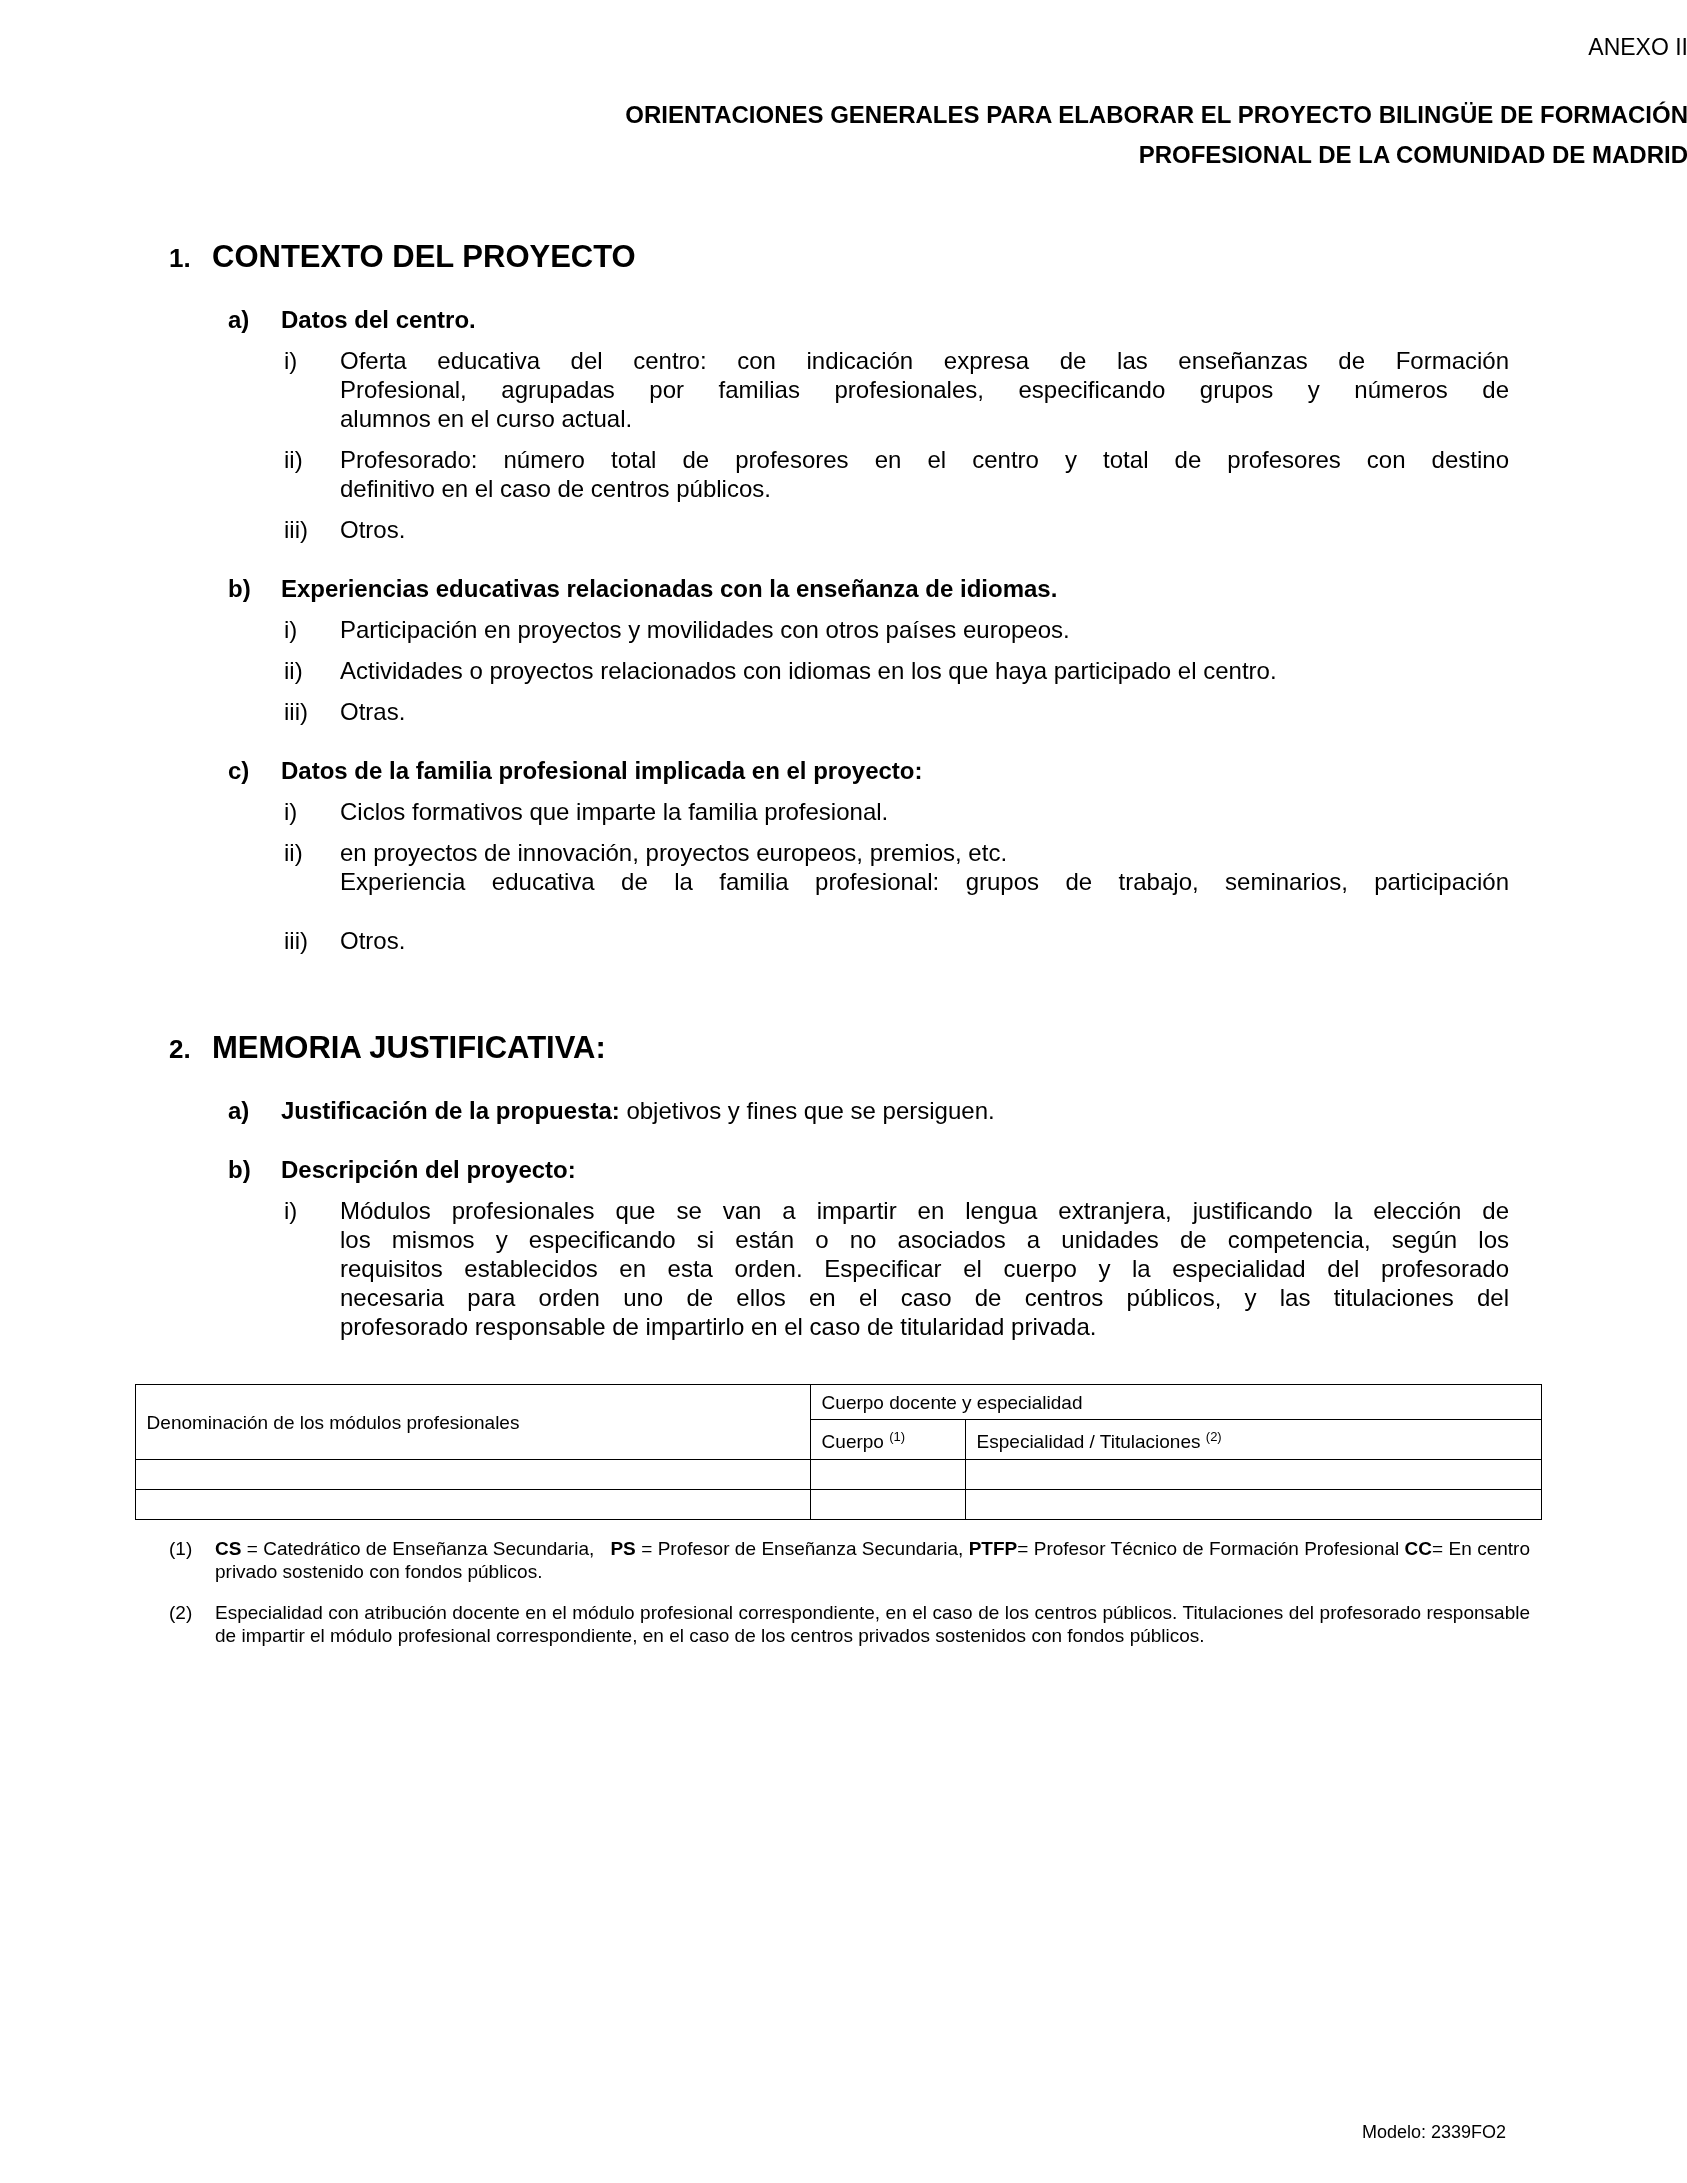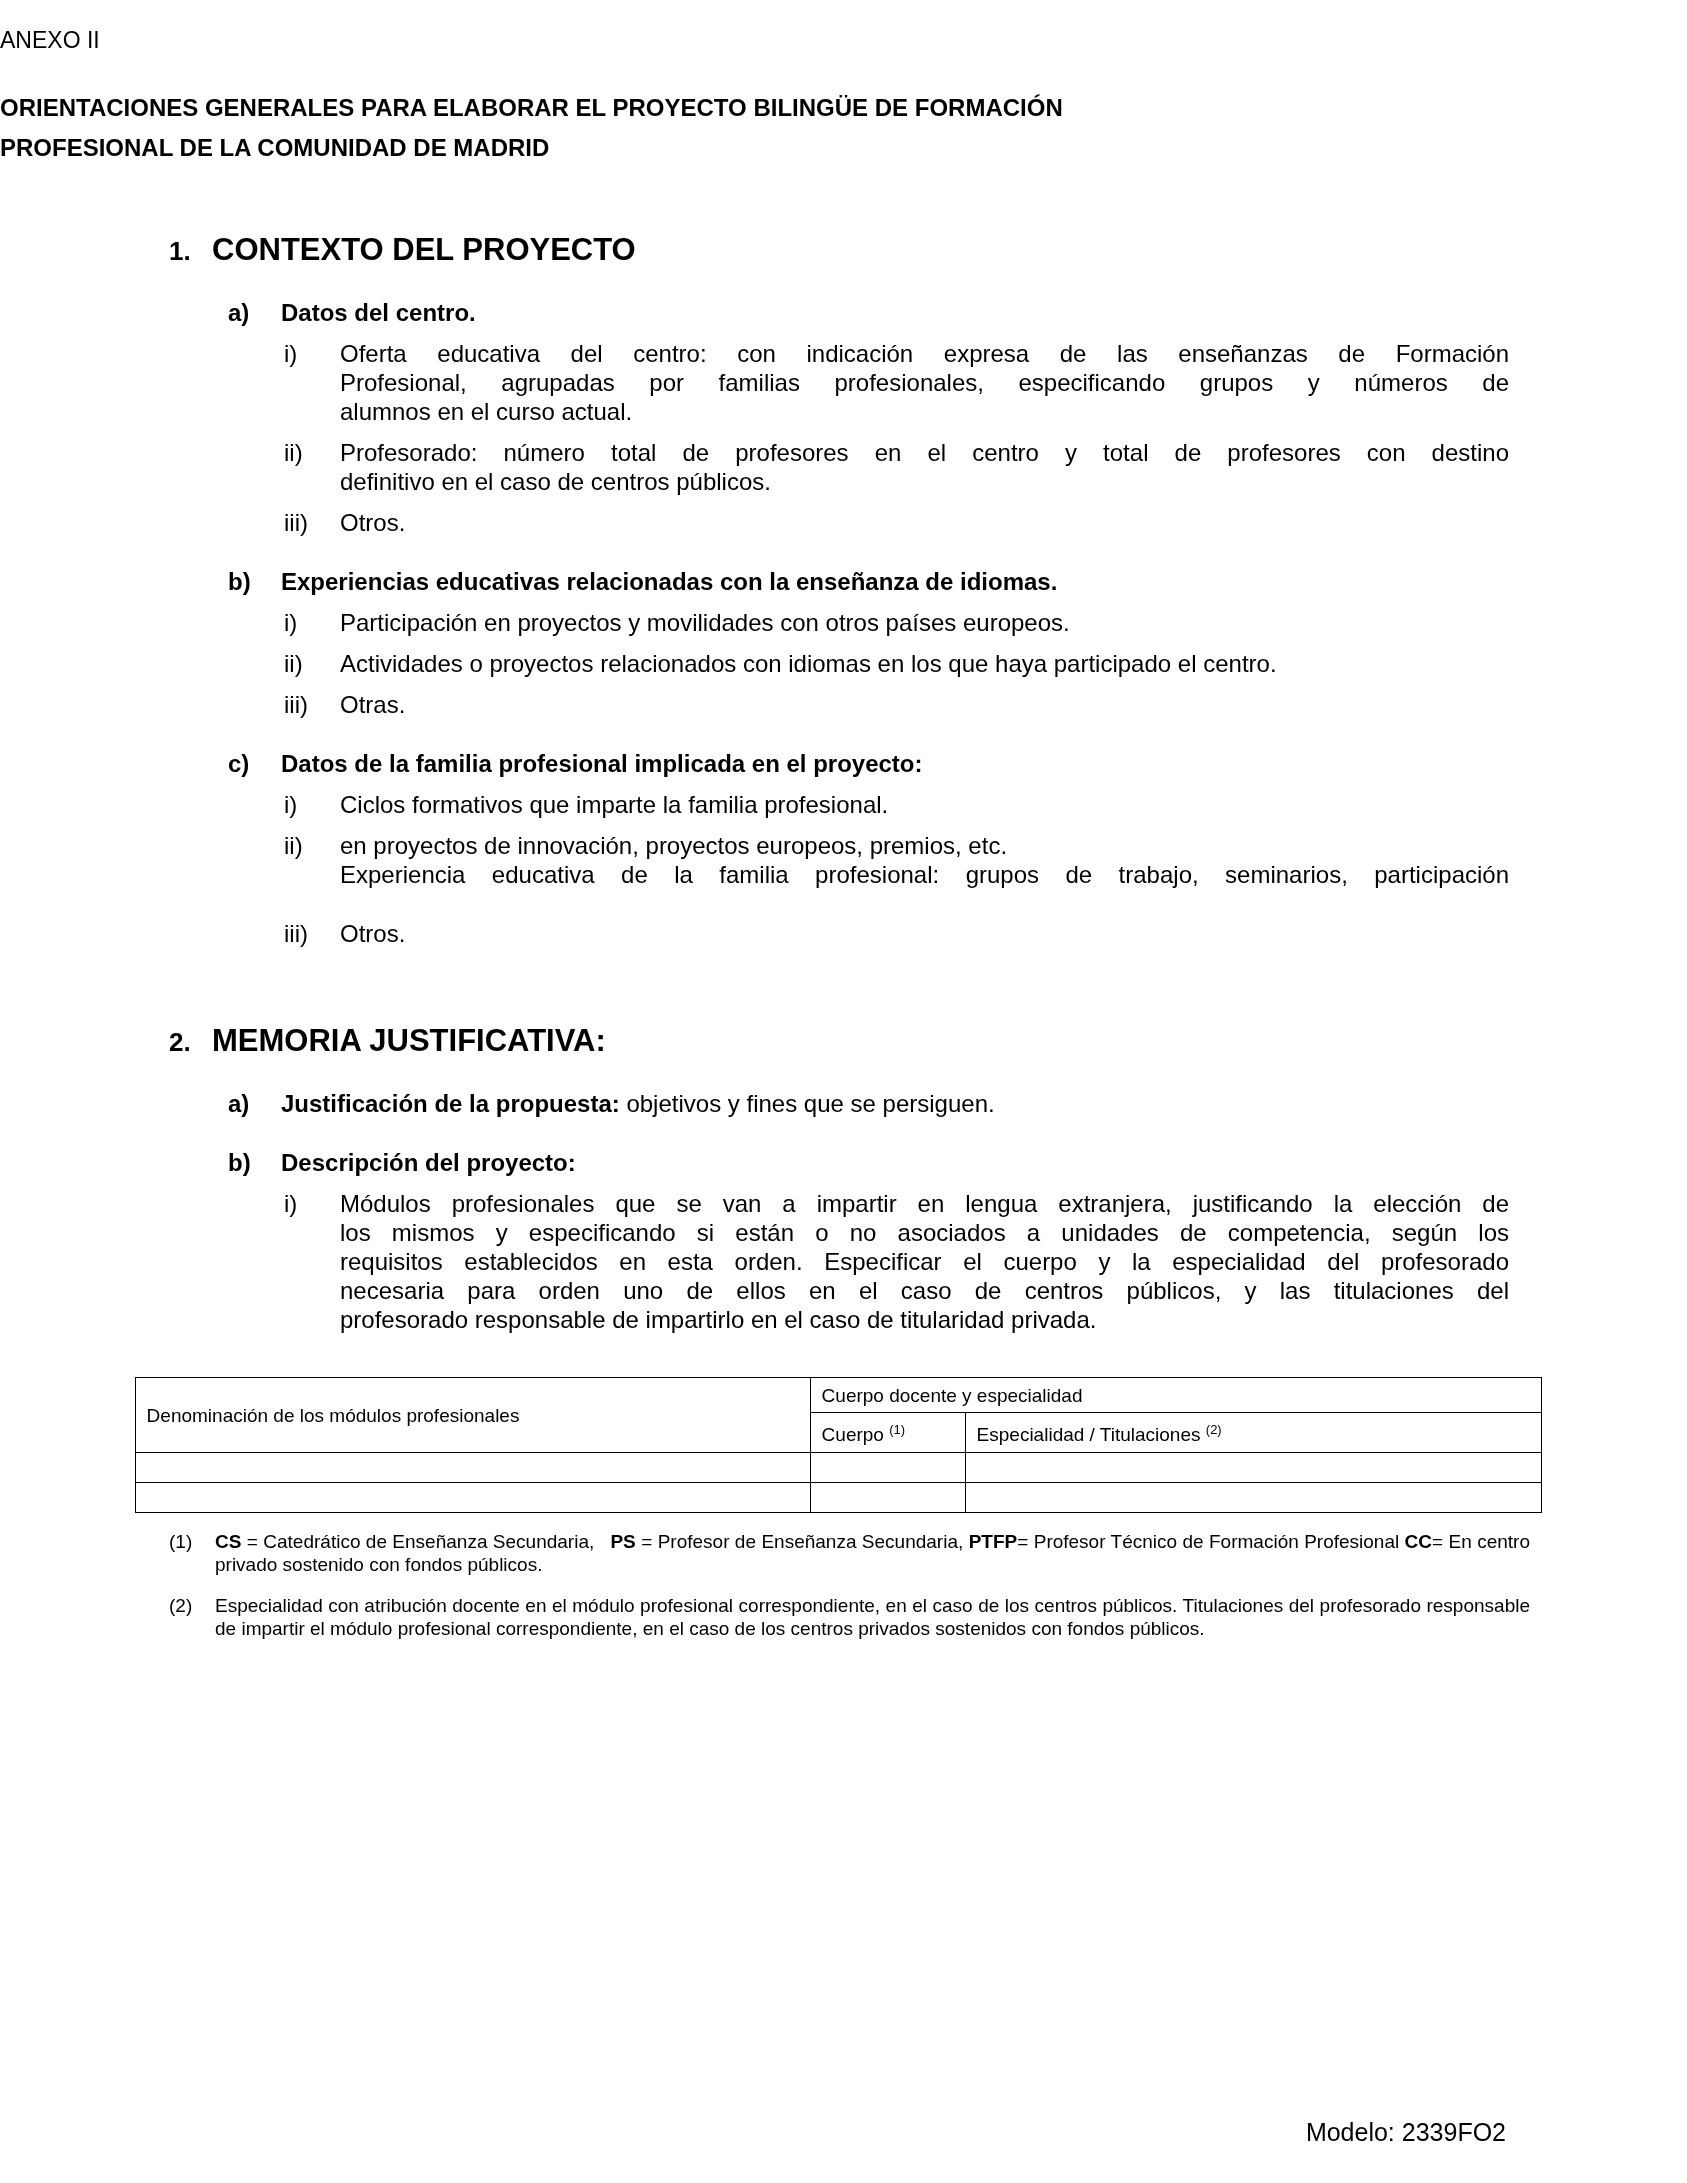--- a/index.html
+++ b/index.html
@@ -10,21 +10,21 @@
     height: 2183px;
     background: #ffffff;
     color: #000000;
     font-family: "Liberation Sans", "DejaVu Sans", sans-serif;
     font-size: 24px;
     line-height: 29px;
     overflow: hidden;
   }
 
   
-  .doc-header { padding-top: 26px; text-align: left; }
+  .doc-header { padding-top: 33px; text-align: right; }
   .annex { font-size: 23px; line-height: 29px; }
   .main-title { margin-top: 33px; font-weight: bold; font-size: 24px; line-height: 40px; }
 
   
   .section { margin-left: 169px; margin-right: 179px; }
   .sec-1 { margin-top: 65px; }
   .sec-2 { margin-top: 76px; }
 
   .section-heading { display: flex; align-items: baseline; font-weight: bold; line-height: 33px; }
   .sec-num { width: 43px; font-size: 26px; flex-shrink: 0; }
@@ -60,21 +60,21 @@
 
   
   .footnotes { margin: 16.7px 158px 0 169px; font-size: 19px; line-height: 23.6px; }
   .footnote { display: flex; margin-top: 16.7px; }
   .footnote:first-child { margin-top: 0; }
   .fn-marker { width: 46px; flex-shrink: 0; }
   .fn-text { flex: 1; text-align: justify; }
   .fn-b { font-weight: bold; }
 
   
-  .doc-footer { position: absolute; right: 182px; bottom: 36px; font-size: 25px; }
+  .doc-footer { position: absolute; right: 182px; bottom: 36px; font-size: 18px; }
 </style>
 </head>
 <body>
 
 <div class="page">
 
   <div class="doc-header">
     <div class="annex">ANEXO II</div>
     <div class="main-title">
       <div>ORIENTACIONES GENERALES PARA ELABORAR EL PROYECTO BILINGÜE DE FORMACIÓN</div>

